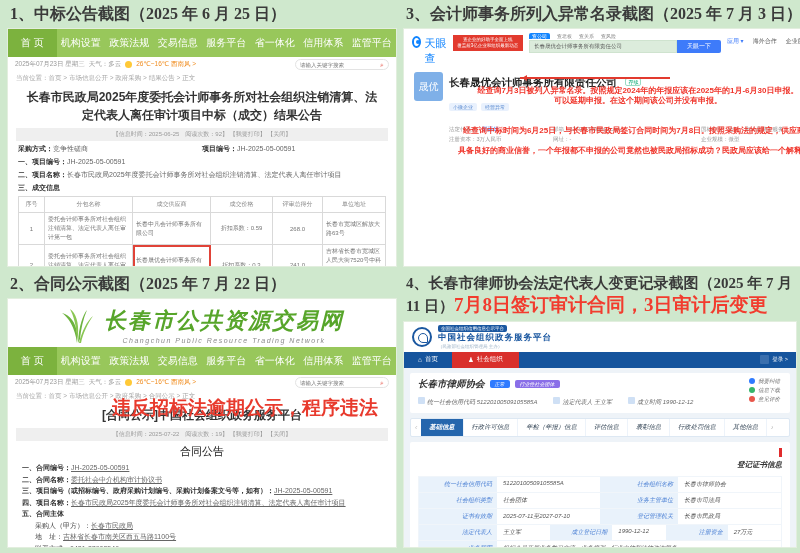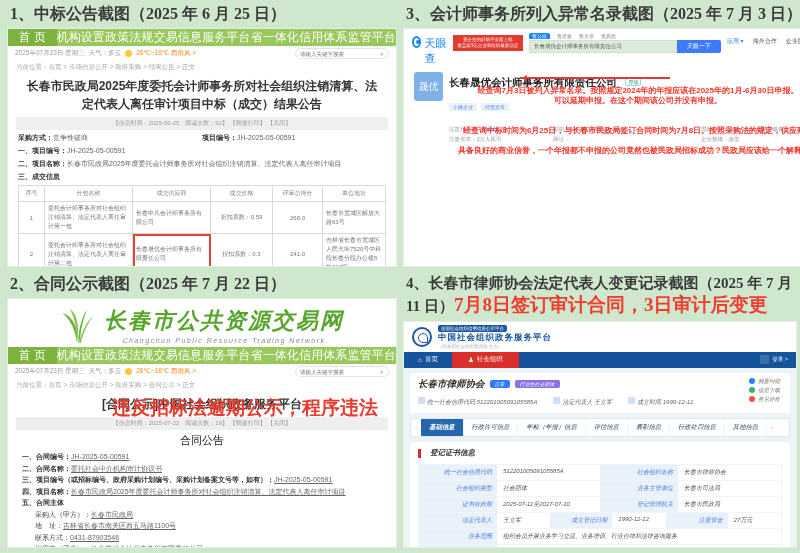--- a/index.html
+++ b/index.html
@@ -15,21 +15,21 @@
         font-size:16px; line-height:1.25; margin:2px 0 5px 2px; }
   #q4 .qh { font-size:15px; }
   .qh .redpart { color:#f23c2e; font-size:19px; }
   .panel { background:#fff; position:relative; overflow:hidden; box-shadow:0 0 0 1px #e2eede; }
   #q1 .panel { height:237px; }
   #q2 .panel { height:248px; }
   #q3 .panel { height:237px; }
   #q4 .panel { height:225px; }
 
   
-  .gnav { display:flex; background:#98c75b; height:17px; font-size:12px; color:#fff; }
+  .gnav { display:flex; background:#98c75b; height:28px; font-size:10px; color:#fff; }
   .gnav span { flex:1; display:flex; align-items:center; justify-content:center; cursor:pointer; }
   .gnav span.active { background:#7cb23e; }
   .dbar { display:flex; align-items:center; height:15px; padding:0 7px; font-size:6.5px; color:#999; gap:4px; }
   .sun { width:7px; height:7px; border-radius:50%; background:#ffc937; flex:none; }
   .temp { color:#f08c1e; }
   .searchbox { margin-left:auto; width:94px; height:11px; border:1px solid #e3e3e3; border-radius:6px;
                display:flex; align-items:center; padding:0 4px; background:#fff; }
   .searchbox input { border:none; outline:none; width:100%; font-size:5.5px; color:#888; background:transparent; }
   .mag { color:#e23b2e; font-size:7px; line-height:1; }
   .crumb { font-size:6.5px; color:#a5a5a5; padding:2px 8px; }
@@ -113,21 +113,21 @@
   .actions4 div { display:flex; align-items:center; gap:3px; margin-bottom:2px; cursor:pointer; }
   .dot { width:6px; height:6px; border-radius:50%; flex:none; }
   .dot.b { background:#2f7bff; } .dot.g { background:#35b56a; } .dot.r { background:#e8564a; }
   .sumrow { display:flex; gap:16px; margin-top:6px; font-size:6px; color:#666; }
   .sumrow .si { width:7px; height:7px; background:#cfe0f5; border-radius:1px; display:inline-block; margin-right:2px; }
   .tabs4 { display:flex; align-items:center; background:#fff; border:1px solid #dde8f3; margin-top:5px; font-size:6.3px; color:#345; border-radius:2px; }
   .tab4 { padding:4px 8px; border-right:1px solid #edf3fa; white-space:nowrap; cursor:pointer; }
   .tab4.active { background:#2566ad; color:#fff; font-weight:bold; }
   .tarrow { color:#bbb; padding:0 4px; font-size:7px; }
   .card4b { background:#fff; margin-top:5px; padding:6px 8px 7px; border-radius:2px; }
-  .sec4 { display:flex; align-items:flex-end; gap:9px; font-size:7.5px; font-weight:bold; color:#333; margin-bottom:6px; }
+  .sec4 { display:flex; align-items:flex-end; gap:3px; font-size:7.5px; font-weight:bold; color:#333; margin-bottom:6px;flex-direction:column; }
   .redbar { width:3px; height:9px; background:#e02b2c; }
   .fwrap { border:1px solid #f0f5fa; }
   .frow { display:flex; border-bottom:1px solid #f0f5fa; font-size:6px; }
   .frow:last-child { border-bottom:none; }
   .fl { background:#e9f2fb; color:#4a7fd4; width:78px; text-align:right; padding:3px 5px; flex:none; white-space:nowrap; }
   .fl.sm { width:62px; }
   .fv { padding:3px 6px; color:#555; flex:1; white-space:nowrap; overflow:hidden; text-overflow:ellipsis; }
 </style>
 </head>
 <body>

